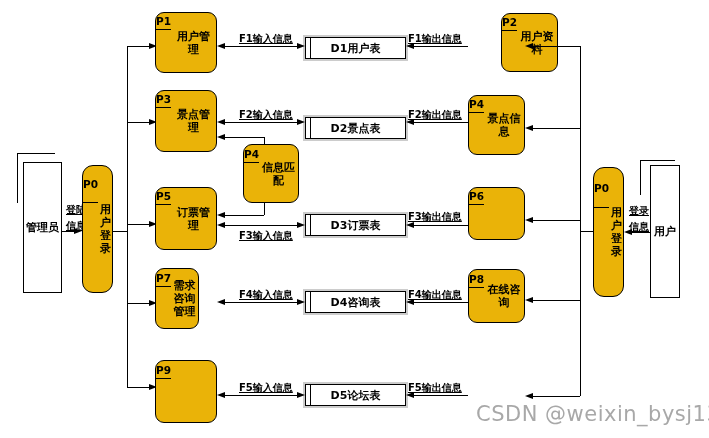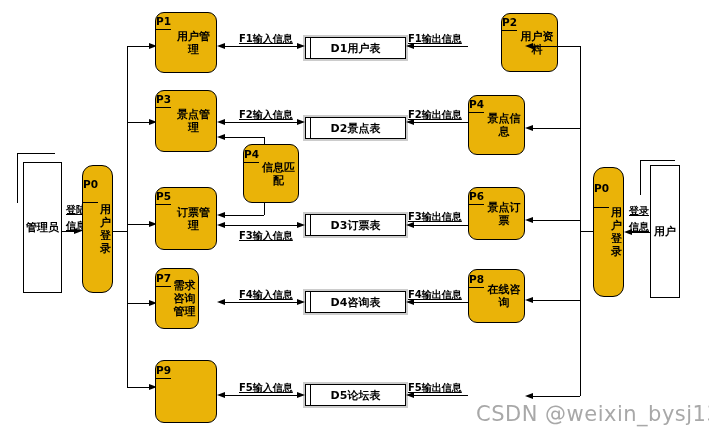--- a/index.html
+++ b/index.html
@@ -149,21 +149,20 @@
   <div class="pbox" style="left:468px;top:13px;width:57px;height:59px;margin-left:33px;">
     <div class="hdr" style="height:16px;">P2</div>
     <div class="bdy">用户资料</div>
   </div>
   <div class="pbox" style="left:468px;top:95px;width:57px;height:60px;">
     <div class="hdr" style="height:16px;">P4</div>
     <div class="bdy">景点信息</div>
   </div>
   <div class="pbox" style="left:468px;top:187px;width:57px;height:53px;">
     <div class="hdr" style="height:16px;">P6</div>
-    <div class="bdy">景点订票</div>
   </div>
   <div class="pbox" style="left:468px;top:269px;width:57px;height:54px;">
     <div class="hdr" style="height:17px;">P8</div>
     <div class="bdy">在线咨询</div>
   </div>
 
   <div class="vline" style="left:580px;top:46px;height:350px;"></div>
   <div class="hline" style="left:533px;top:46px;width:47px;"></div>
   <div class="ar-l" style="left:525px;top:43px;"></div>
   <div class="hline" style="left:533px;top:128px;width:47px;"></div>

